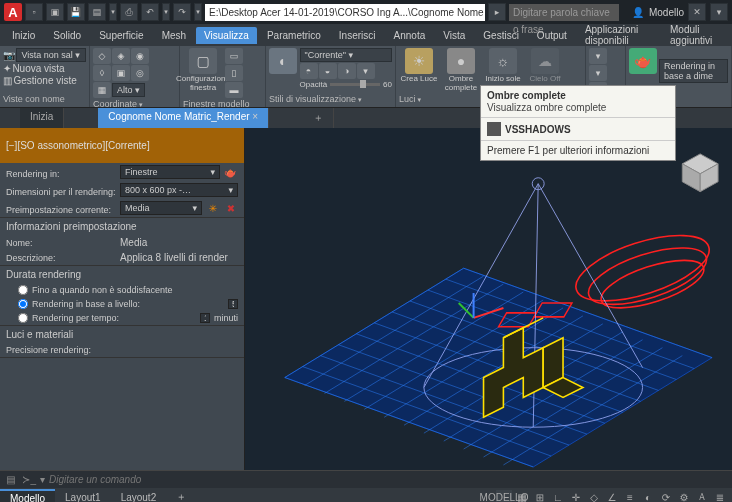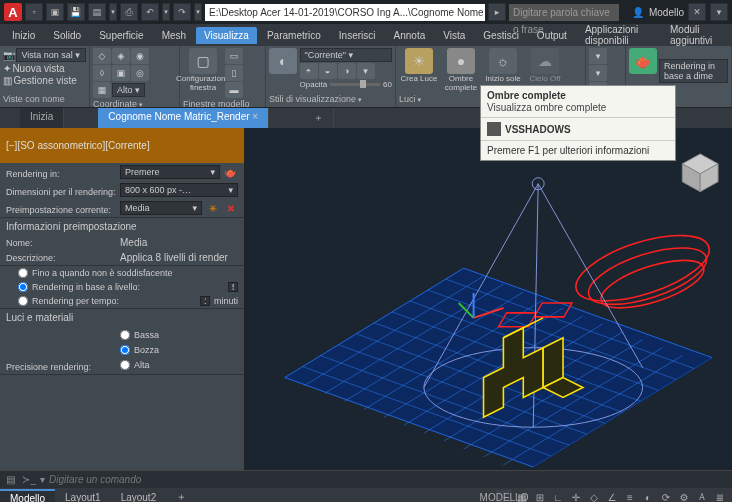--- a/index.html
+++ b/index.html
@@ -267,21 +267,21 @@
 
 <div class="work">
 
   <div class="palette">
     <div class="pal-hdr">[−][SO assonometrico][Corrente]</div>
 
     <div class="pal-sec">
       <div class="pal-row">
         <div class="pal-lbl">Rendering in:</div>
         <div class="pal-dd">
-            <span>Premere</span>
+            <span>Finestre</span>
             <span>▾</span>
           </div>
         <div class="pal-ic">🫖</div>
       </div>
       <div class="pal-row">
         <div class="pal-lbl">Dimensioni per il rendering:</div>
         <div class="pal-dd">
             <span>800 x 600 px -…</span>
             <span>▾</span>
           </div>
@@ -303,20 +303,21 @@
           <div class="pal-lbl">Nome:</div>
           <div style="flex:1">Media</div>
         </div>
       <div class="pal-row">
           <div class="pal-lbl">Descrizione:</div>
           <div style="flex:1">Applica 8 livelli di render</div>
         </div>
     </div>
 
     <div class="pal-sec">
+      <div class="pal-sec-title">Durata rendering</div>
       <label class="pal-radio">
           <input type="radio" name="dur" style="">
           <span>Fino a quando non è soddisfacente</span>
         </label>
       <label class="pal-radio">
           <input type="radio" name="dur" checked="" style="">
           <span>Rendering in base a livello:</span>
           <input class="pal-input" style="margin-left: auto;" value="5">
         </label>
       <label class="pal-radio">
@@ -324,34 +325,20 @@
           <span>Rendering per tempo:</span>
           <input class="pal-input" style="margin-left: auto;" value="1">
           <span>minuti</span>
         </label>
     </div>
 
     <div class="pal-sec">
       <div class="pal-sec-title">Luci e materiali</div>
       <div class="pal-row" style="align-items:flex-end">
         <div class="pal-lbl">Precisione rendering:</div>
-        <div class="rib-col">
-          <label class="pal-radio" style="padding-left:0">
-              <input type="radio" name="prec" style="">
-              <span>Bassa</span>
-            </label>
-          <label class="pal-radio" style="padding-left:0">
-              <input type="radio" name="prec" checked="" style="">
-              <span>Bozza</span>
-            </label>
-          <label class="pal-radio" style="padding-left:0">
-              <input type="radio" name="prec" style="">
-              <span>Alta</span>
-            </label>
-        </div>
       </div>
     </div>
   </div>
 
   <div class="viewport">
     <svg viewBox="0 0 490 342">
 
       <g stroke="#1060ff" stroke-width="0.6" fill="#0a2a66" opacity="0.9">
         <polygon points="40,250 290,340 470,230 220,140" fill="#0a2a66"></polygon>
       </g>

